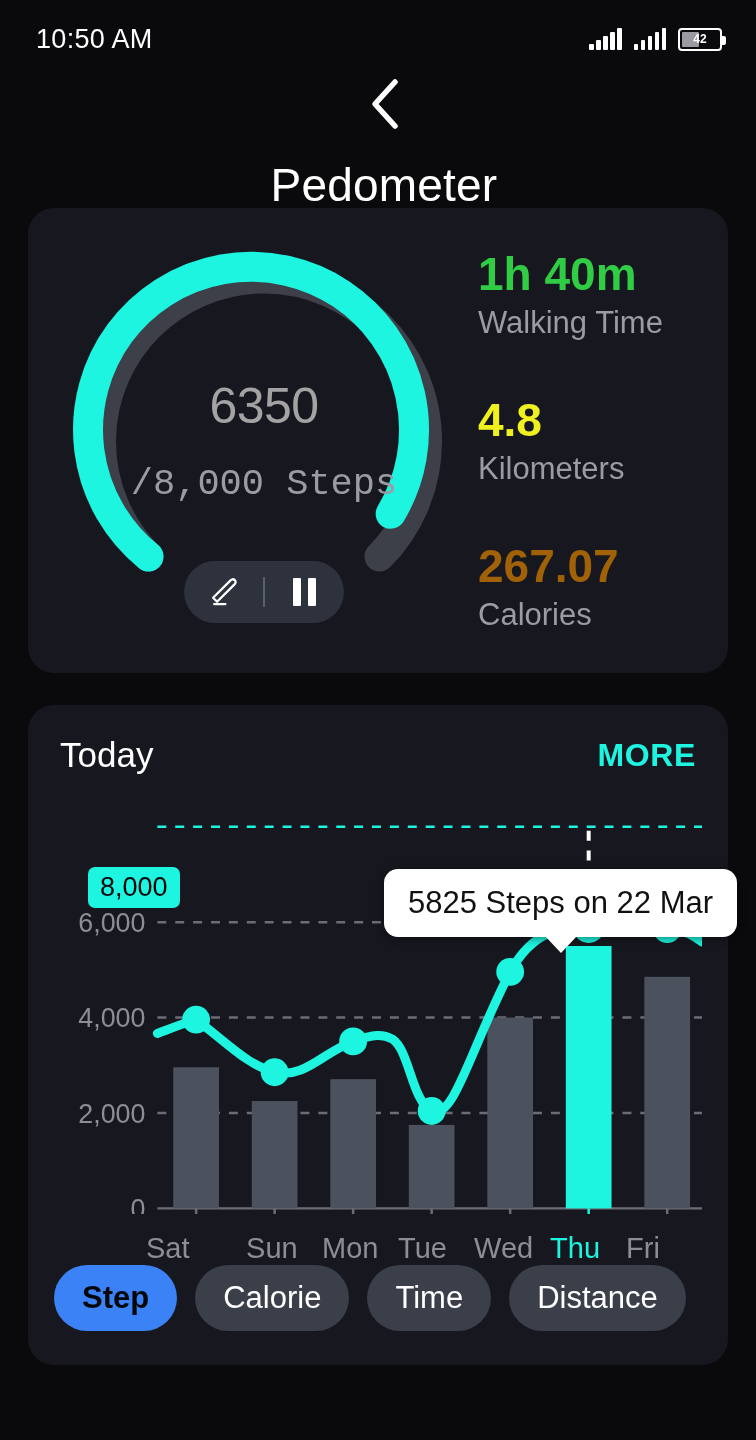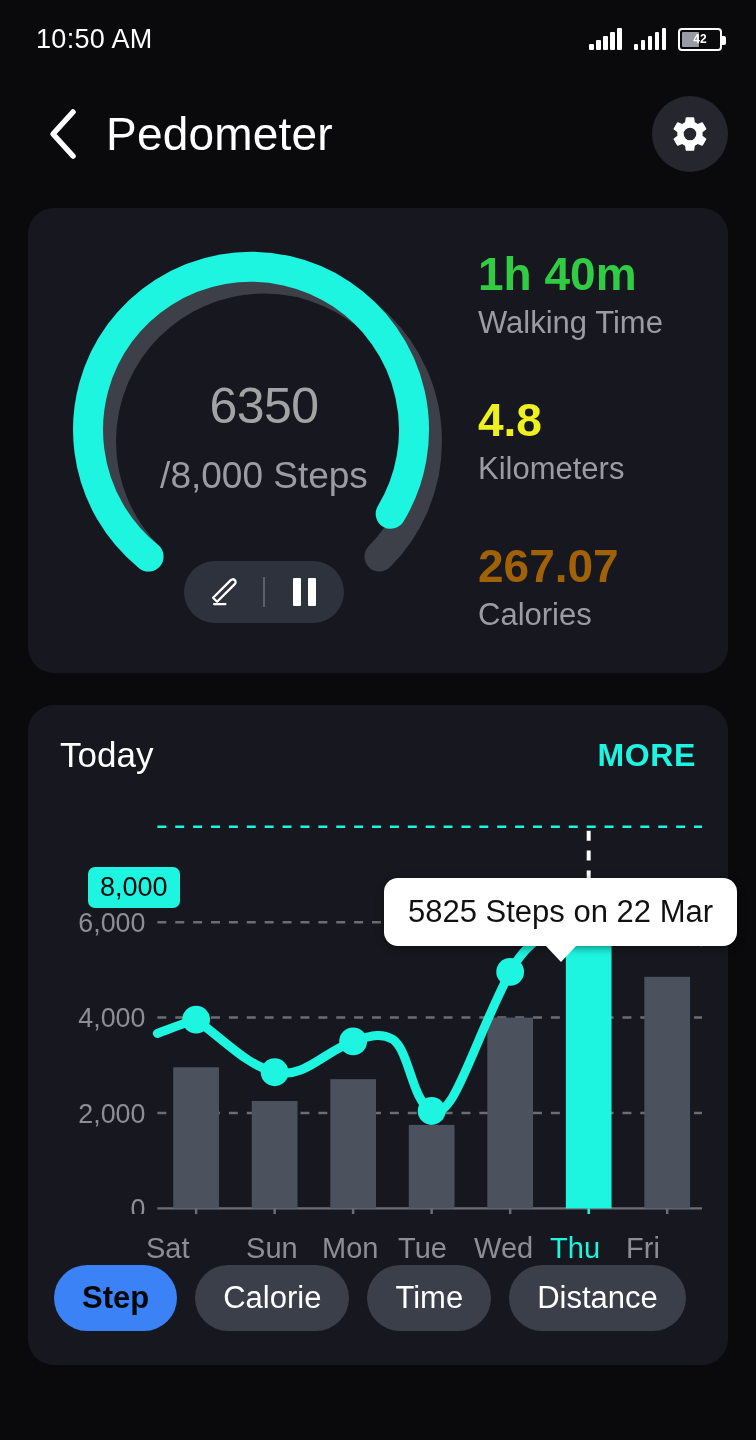--- a/index.html
+++ b/index.html
@@ -91,21 +91,22 @@
     font-weight: 700;
     line-height: 16px;
   }
 
   
   .appbar {
     height: 112px;
     display: flex;
     align-items: center;
     padding: 0 28px 0 40px;
-    gap: 22px;
+    gap: 28px;
+    flex-direction: column;
   }
   .back-btn {
     width: 44px; height: 56px;
     display: flex; align-items: center; justify-content: center;
     cursor: pointer;
   }
   .page-title {
     color: #ffffff;
     font-size: 46px;
     font-weight: 400;
@@ -153,21 +154,22 @@
     color: #a3a3a3;
     font-size: 50px;
     font-weight: 400;
     line-height: 74px;
     letter-spacing: -0.5px;
   }
   .gauge-goal {
     color: #9b9ba3;
     font-size: 37px;
     font-weight: 400;
-    margin-top: 12px;
+    margin-top: 20px;
+    font-family: Liberation Mono, monospace;
   }
   .control-pill {
     position: absolute;
     left: 50%;
     transform: translateX(-50%);
     bottom: 18px;
     width: 160px;
     height: 62px;
     background: #2e323d;
     border-radius: 31px;
@@ -256,21 +258,21 @@
     padding: 5px 12px;
     border-radius: 7px;
     font-size: 27px;
     font-weight: 400;
     color: #06070a;
   }
 
   .tooltip {
     position: absolute;
     left: 330px;
-    top: 93px;
+    top: 84px;
     background: #ffffff;
     border-radius: 14px;
     padding: 16px 24px;
     white-space: nowrap;
     box-shadow: 0 2px 8px rgba(0,0,0,.45);
     cursor: pointer;
   }
   .tooltip-text {
     color: #111111;
     font-size: 31px;

